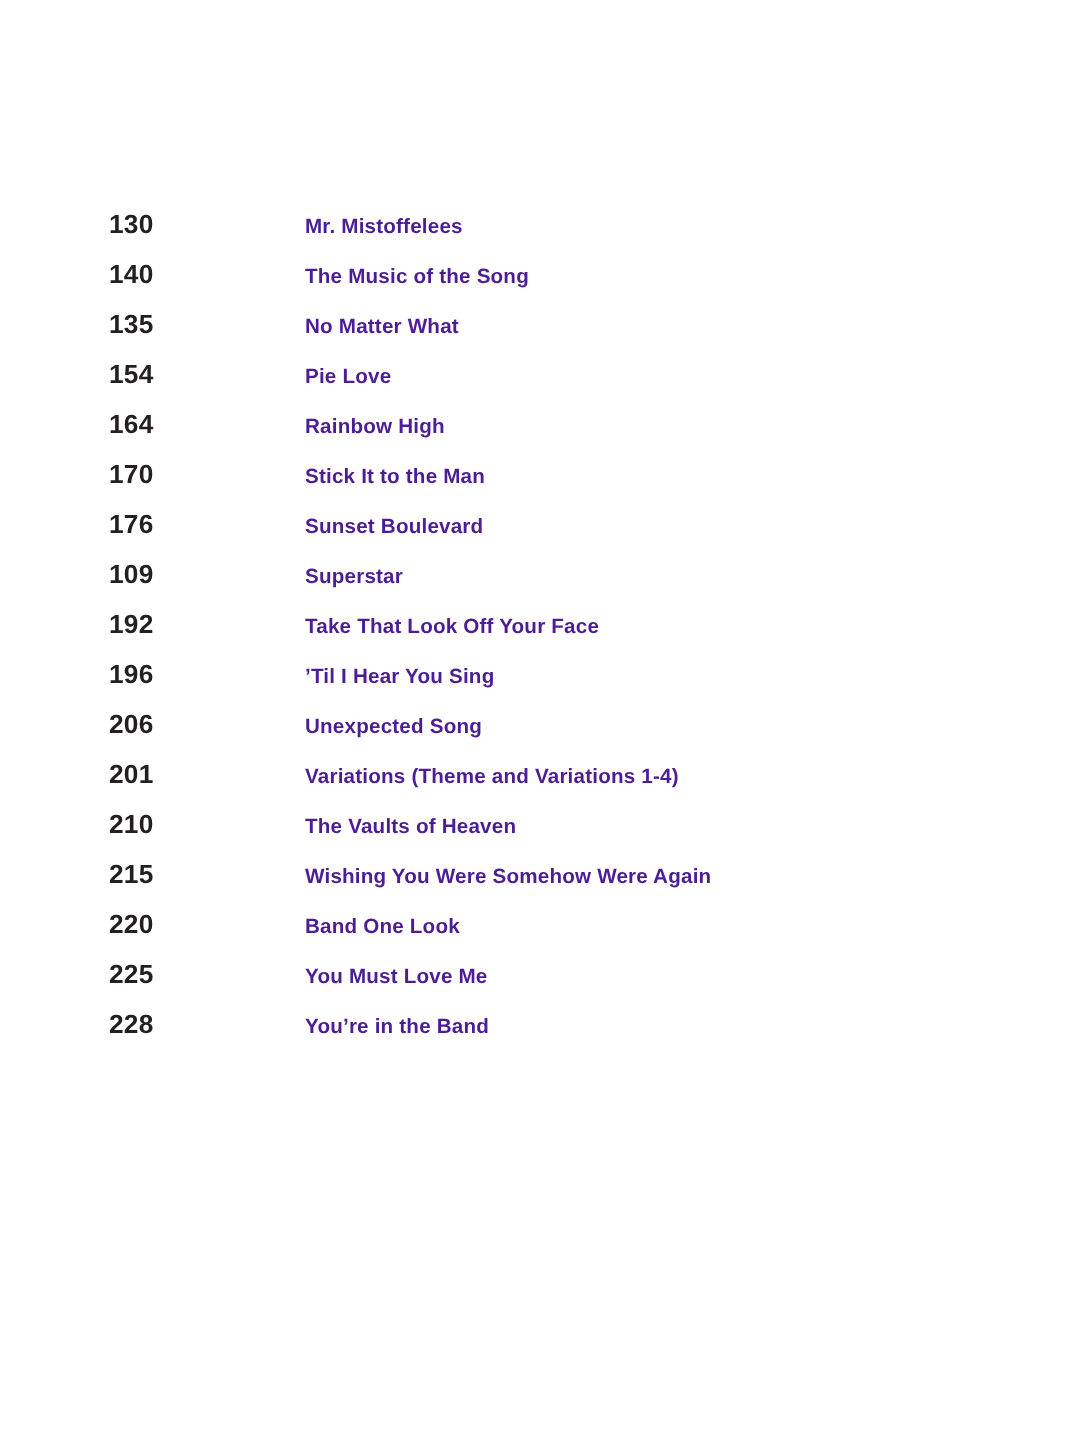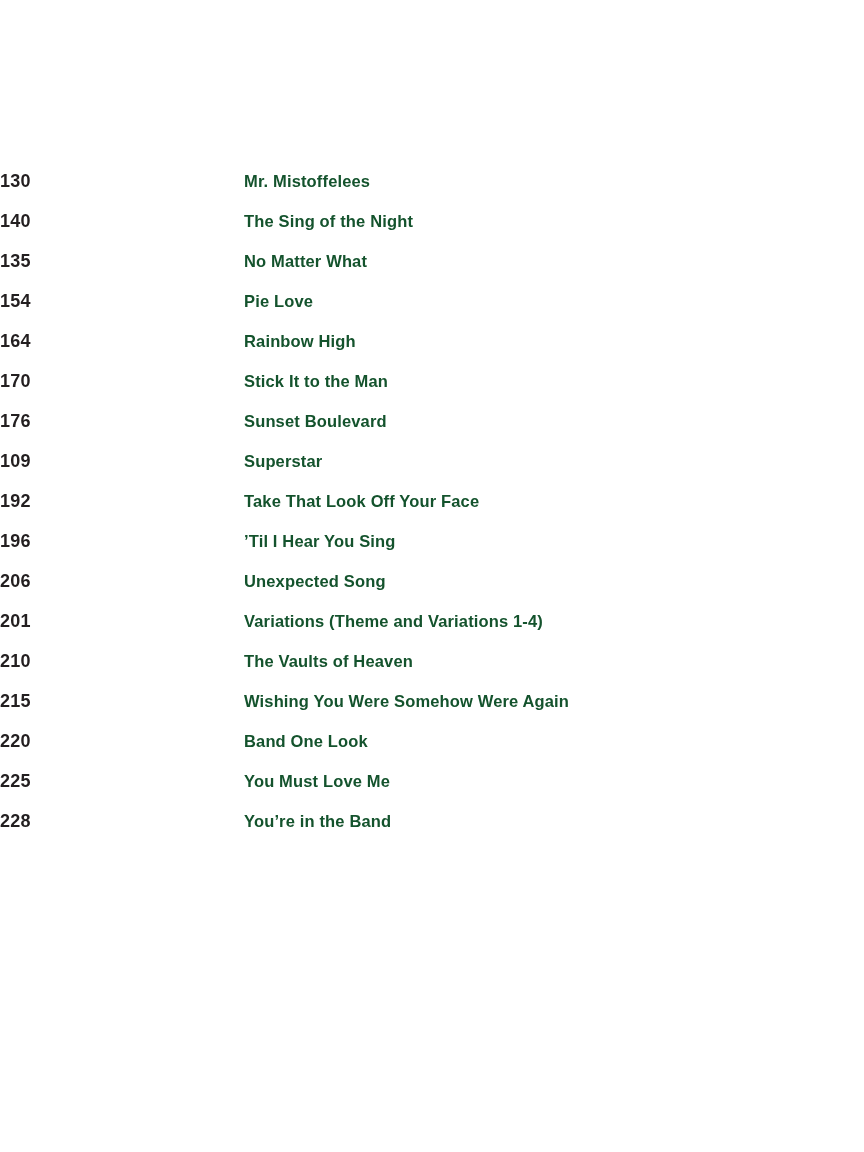--- a/index.html
+++ b/index.html
@@ -27,51 +27,51 @@
     width: 864px;
   }
   .toc-row {
     display: flex;
     align-items: baseline;
     height: 40px;
   }
   .toc-page {
     width: 210px;
     flex: 0 0 210px;
-    text-align: left;
+    text-align: center;
     padding-right: 0;
-    font-size: 18px;
+    font-size: 21px;
     font-weight: 700;
     letter-spacing: 0.2px;
     color: #231f20;
   }
   .toc-title {
     padding-left: 34px;
     font-size: 16.5px;
     font-weight: 600;
     letter-spacing: 0.15px;
-    color: #14532d;
+    color: #4c1d95;
     white-space: nowrap;
     margin-top: 14px;
   }
 </style>
 </head>
 <body>
 
 <div class="page">
   <div class="toc">
 
     <div class="toc-row">
       <span class="toc-page">130</span>
       <span class="toc-title">Mr. Mistoffelees</span>
     </div>
 
     <div class="toc-row">
       <span class="toc-page">140</span>
-      <span class="toc-title">The Sing of the Night</span>
+      <span class="toc-title">The Music of the Song</span>
     </div>
 
     <div class="toc-row">
       <span class="toc-page">135</span>
       <span class="toc-title">No Matter What</span>
     </div>
 
 
     <div class="toc-row">
       <span class="toc-page">154</span>

